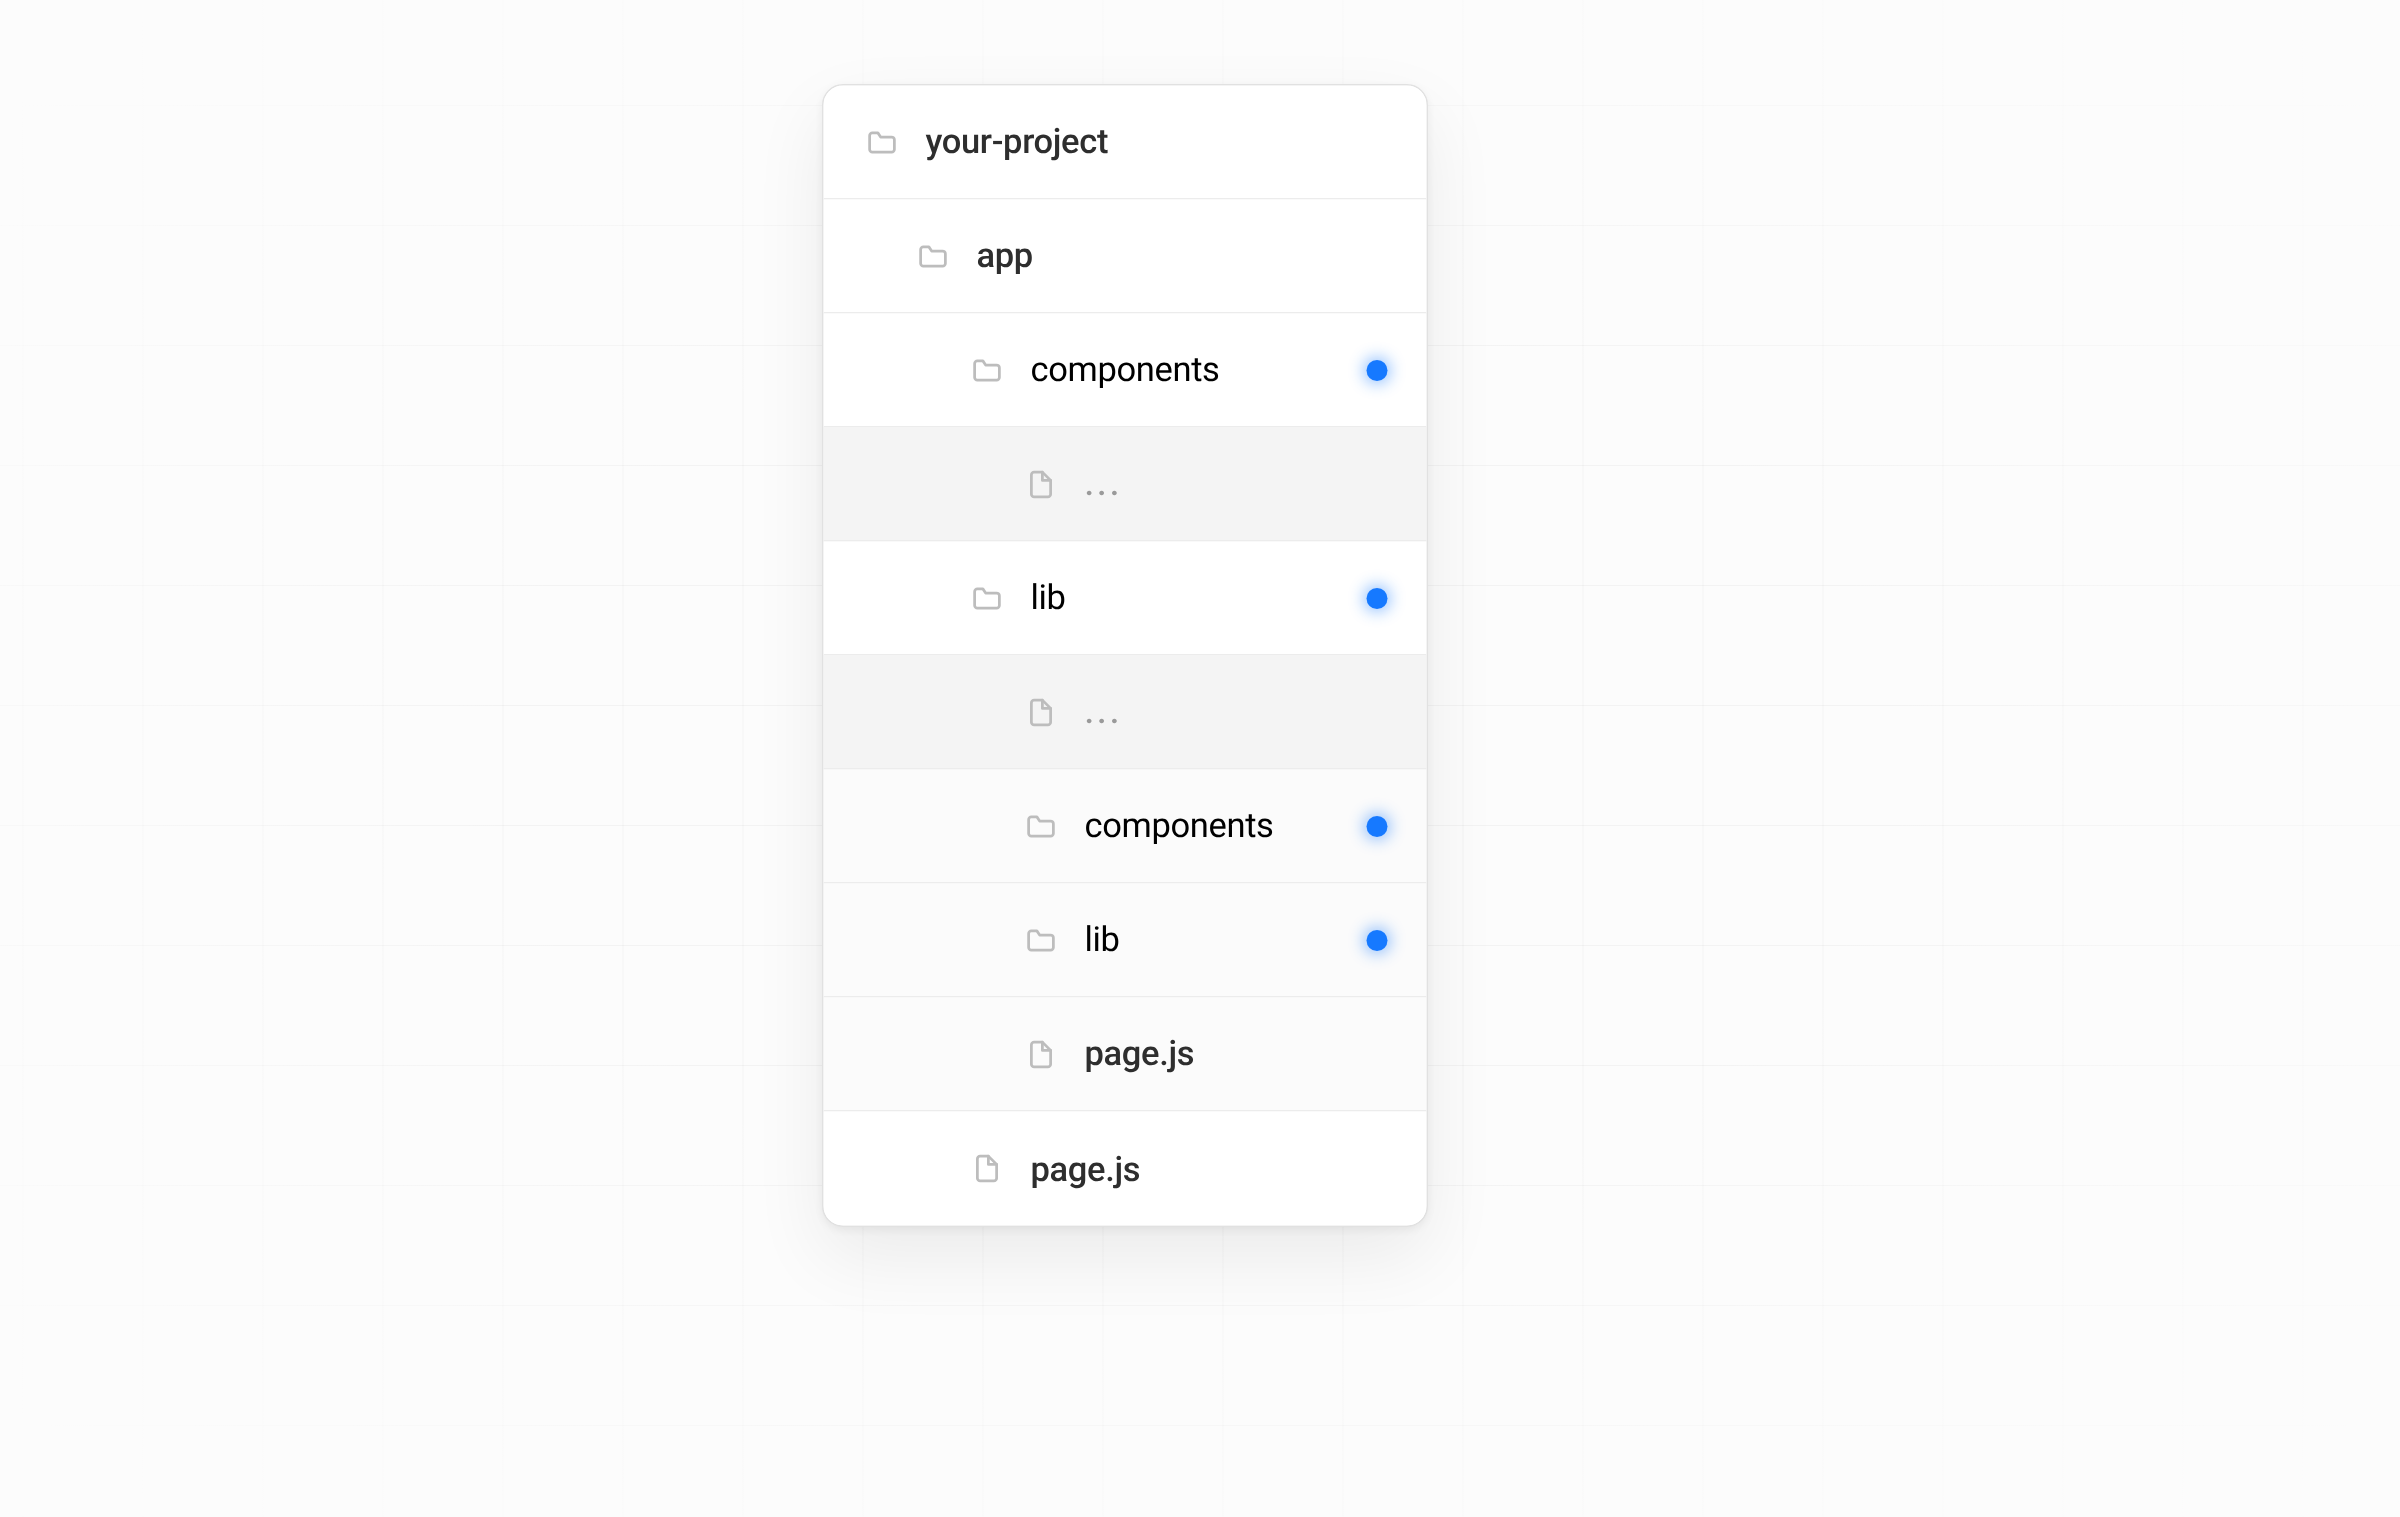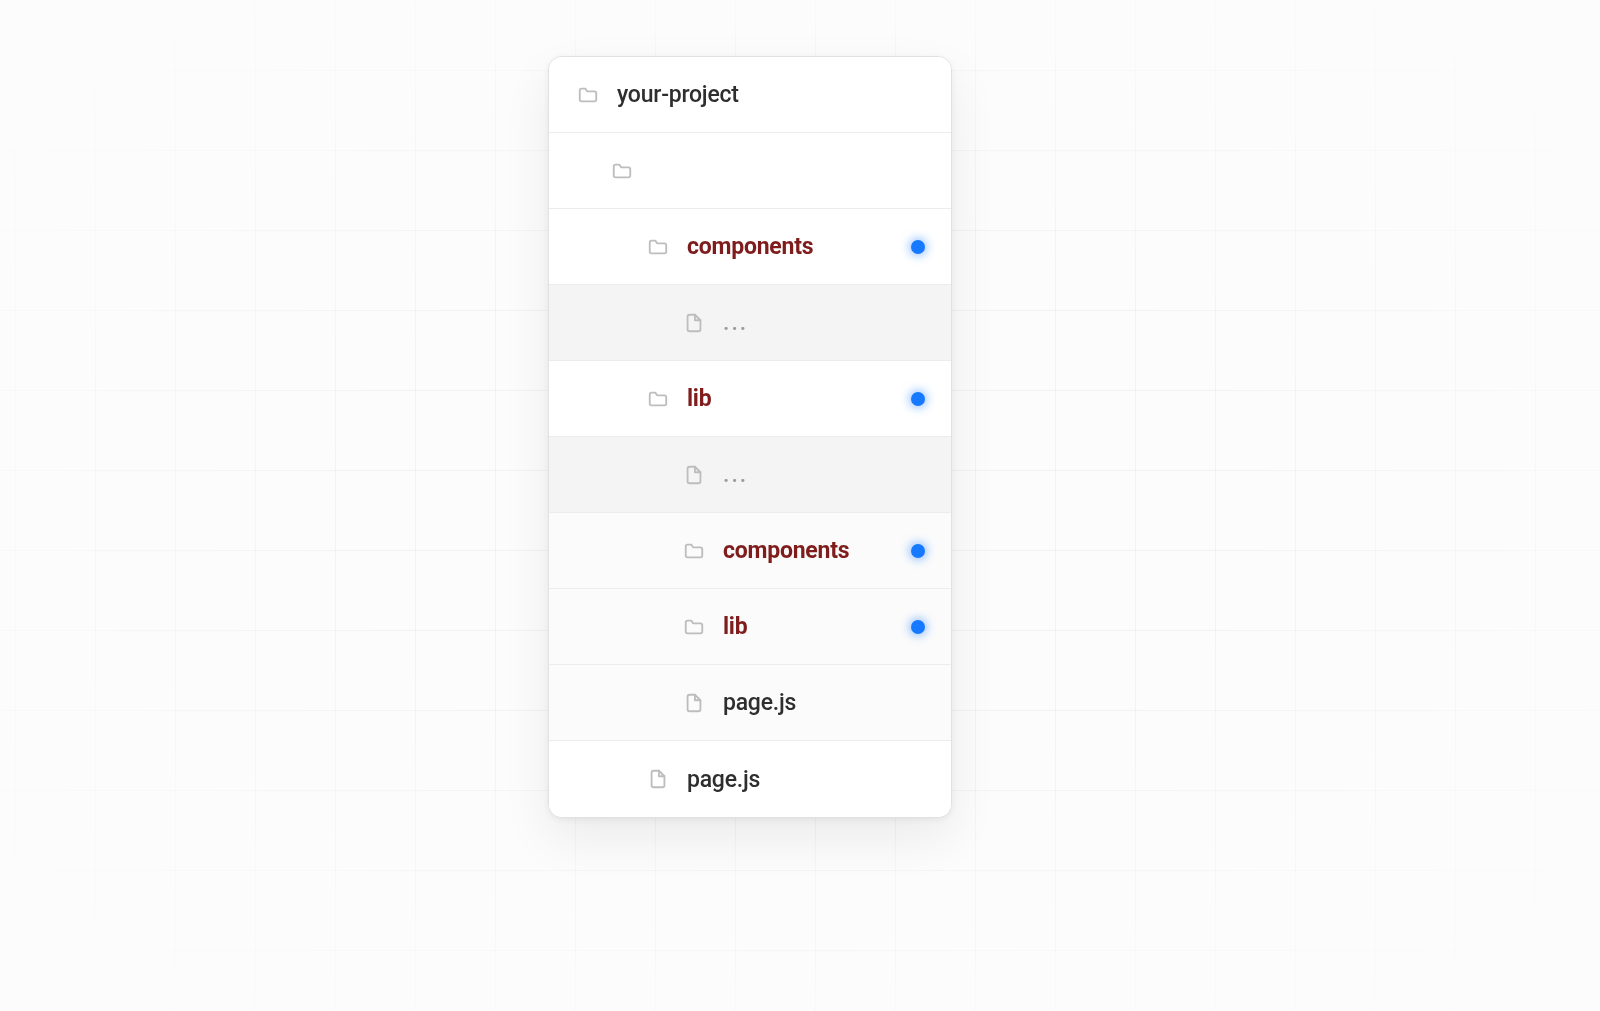--- a/index.html
+++ b/index.html
@@ -90,22 +90,22 @@
     .label {
       font-size: 23px;
       color: #2e2e2e;
       font-weight: 500;
       letter-spacing: -0.01em;
       flex: 1;
       white-space: nowrap;
     }
 
     .label.bold {
-      font-weight: 700;
-      color: #7f1d1d;
+      font-weight: 400;
+      color: #000000;
     }
 
     .label.faded {
       color: #9a9a9a;
       letter-spacing: 2px;
     }
 
     .dot {
       width: 14px;
       height: 14px;
@@ -132,20 +132,21 @@
     <span class="label">your-project</span>
   </div>
 
   <div id="rows">
       <div class="row indent-1">
         <span class="icon">
           <svg viewBox="0 0 24 24" fill="none" stroke="currentColor" stroke-width="2" stroke-linecap="round" stroke-linejoin="round">
             <path d="M3 7a2 2 0 0 1 2-2h4l2 3h8a2 2 0 0 1 2 2v7a2 2 0 0 1-2 2H5a2 2 0 0 1-2-2V7z"></path>
           </svg>
         </span>
+        <span class="label">app</span>
       </div>
       <div class="row indent-2">
         <span class="icon">
           <svg viewBox="0 0 24 24" fill="none" stroke="currentColor" stroke-width="2" stroke-linecap="round" stroke-linejoin="round">
             <path d="M3 7a2 2 0 0 1 2-2h4l2 3h8a2 2 0 0 1 2 2v7a2 2 0 0 1-2 2H5a2 2 0 0 1-2-2V7z"></path>
           </svg>
         </span>
         <span class="label bold">components</span>
         <span class="dot"></span>
       </div>

